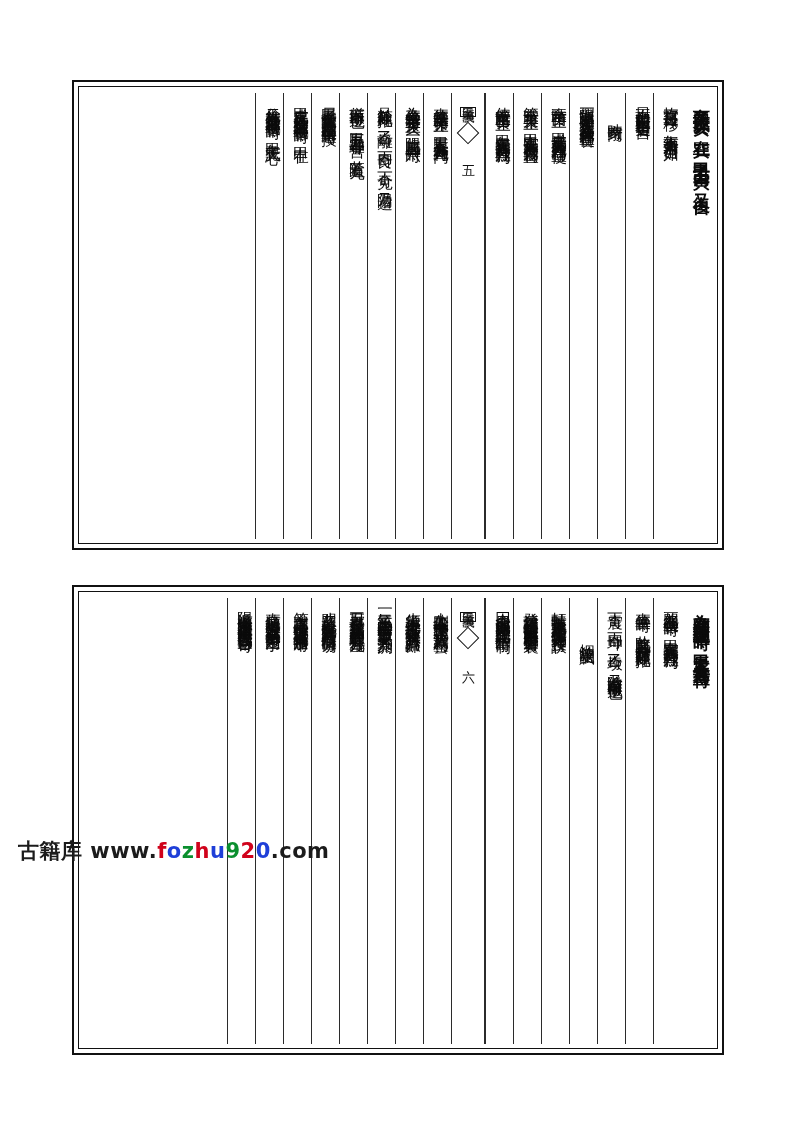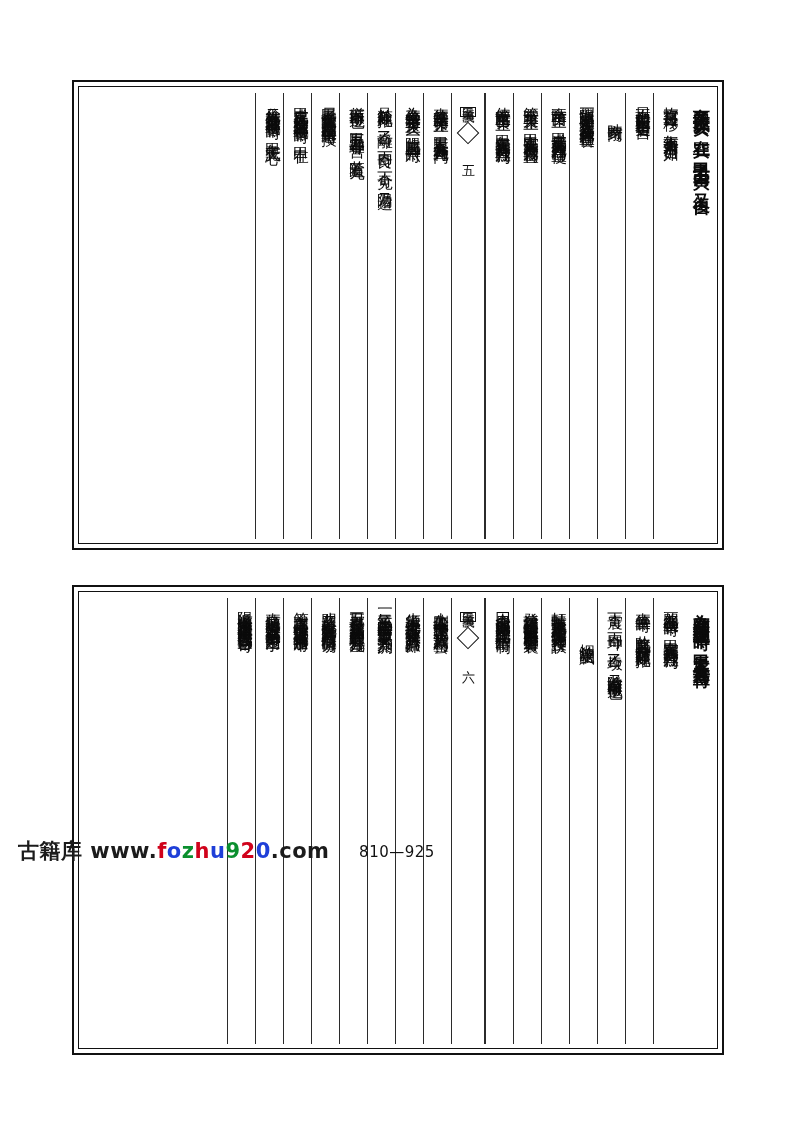--- a/index.html
+++ b/index.html
@@ -231,16 +231,15 @@
       <div class="col">直使逆順遁宮去六甲元號六儀名三奇即是乙丙丁</div>
       <div class="col">陽遁順儀奇逆布陰遁逆儀奇順行吉門偶爾合三奇</div>
 
     </div>
   </div>
 
   <div class="footer">
     <div class="wm">
       <span class="cjk">古籍库</span><span>&nbsp;</span><span class="www">www.</span><span class="red">f</span><span class="blue">o</span><span class="green">z</span><span class="red">h</span><span class="blue">u</span><span class="green">9</span><span class="red">2</span><span class="blue">0</span><span class="dotcom">.com</span>
     </div>
-    <div class="page-num">810—925</div>
   </div>
 
 </div>
 
 </body></html>

